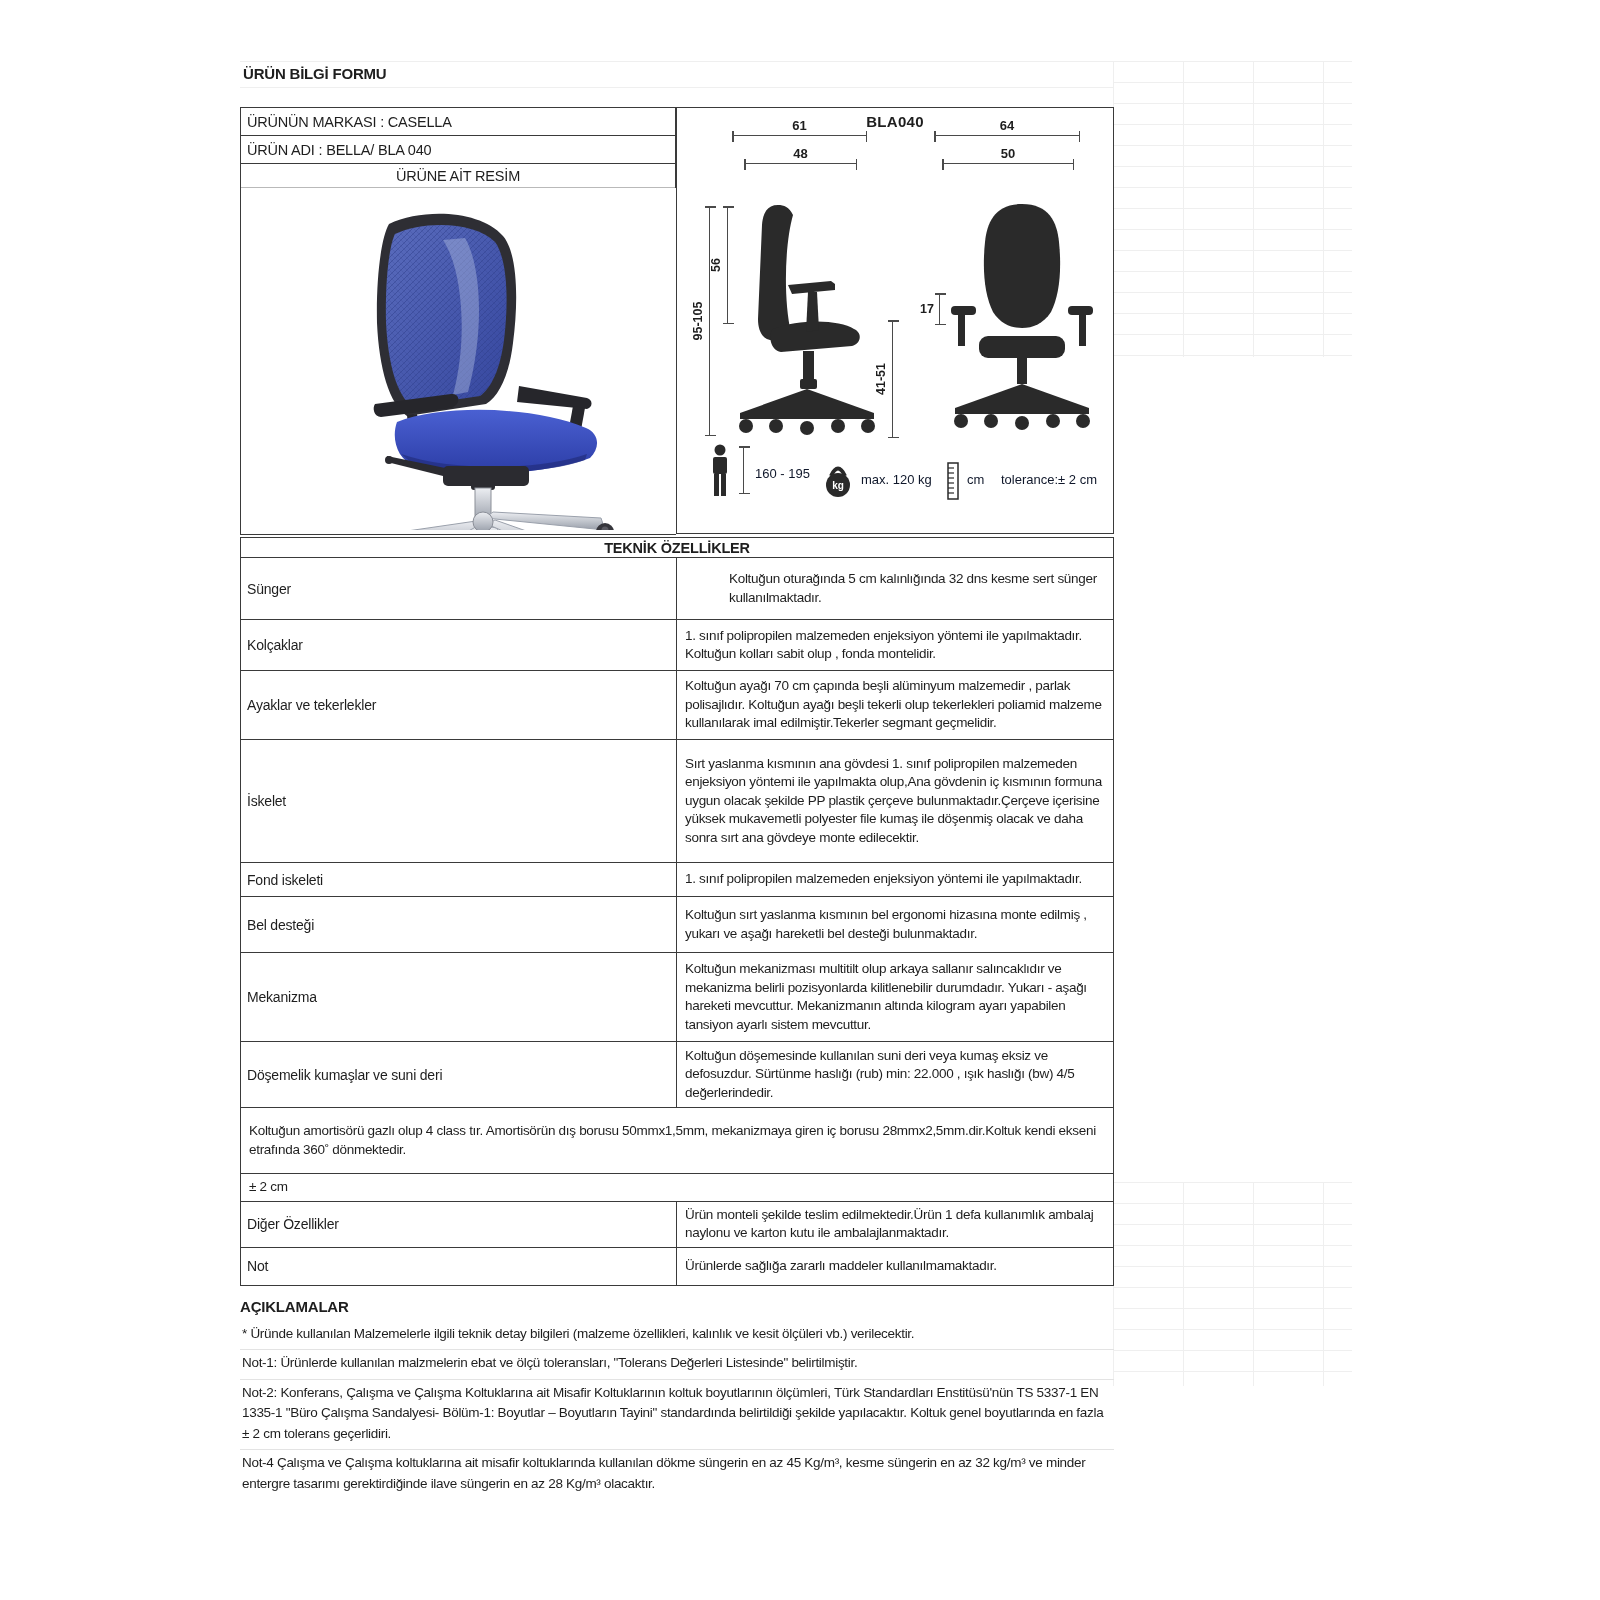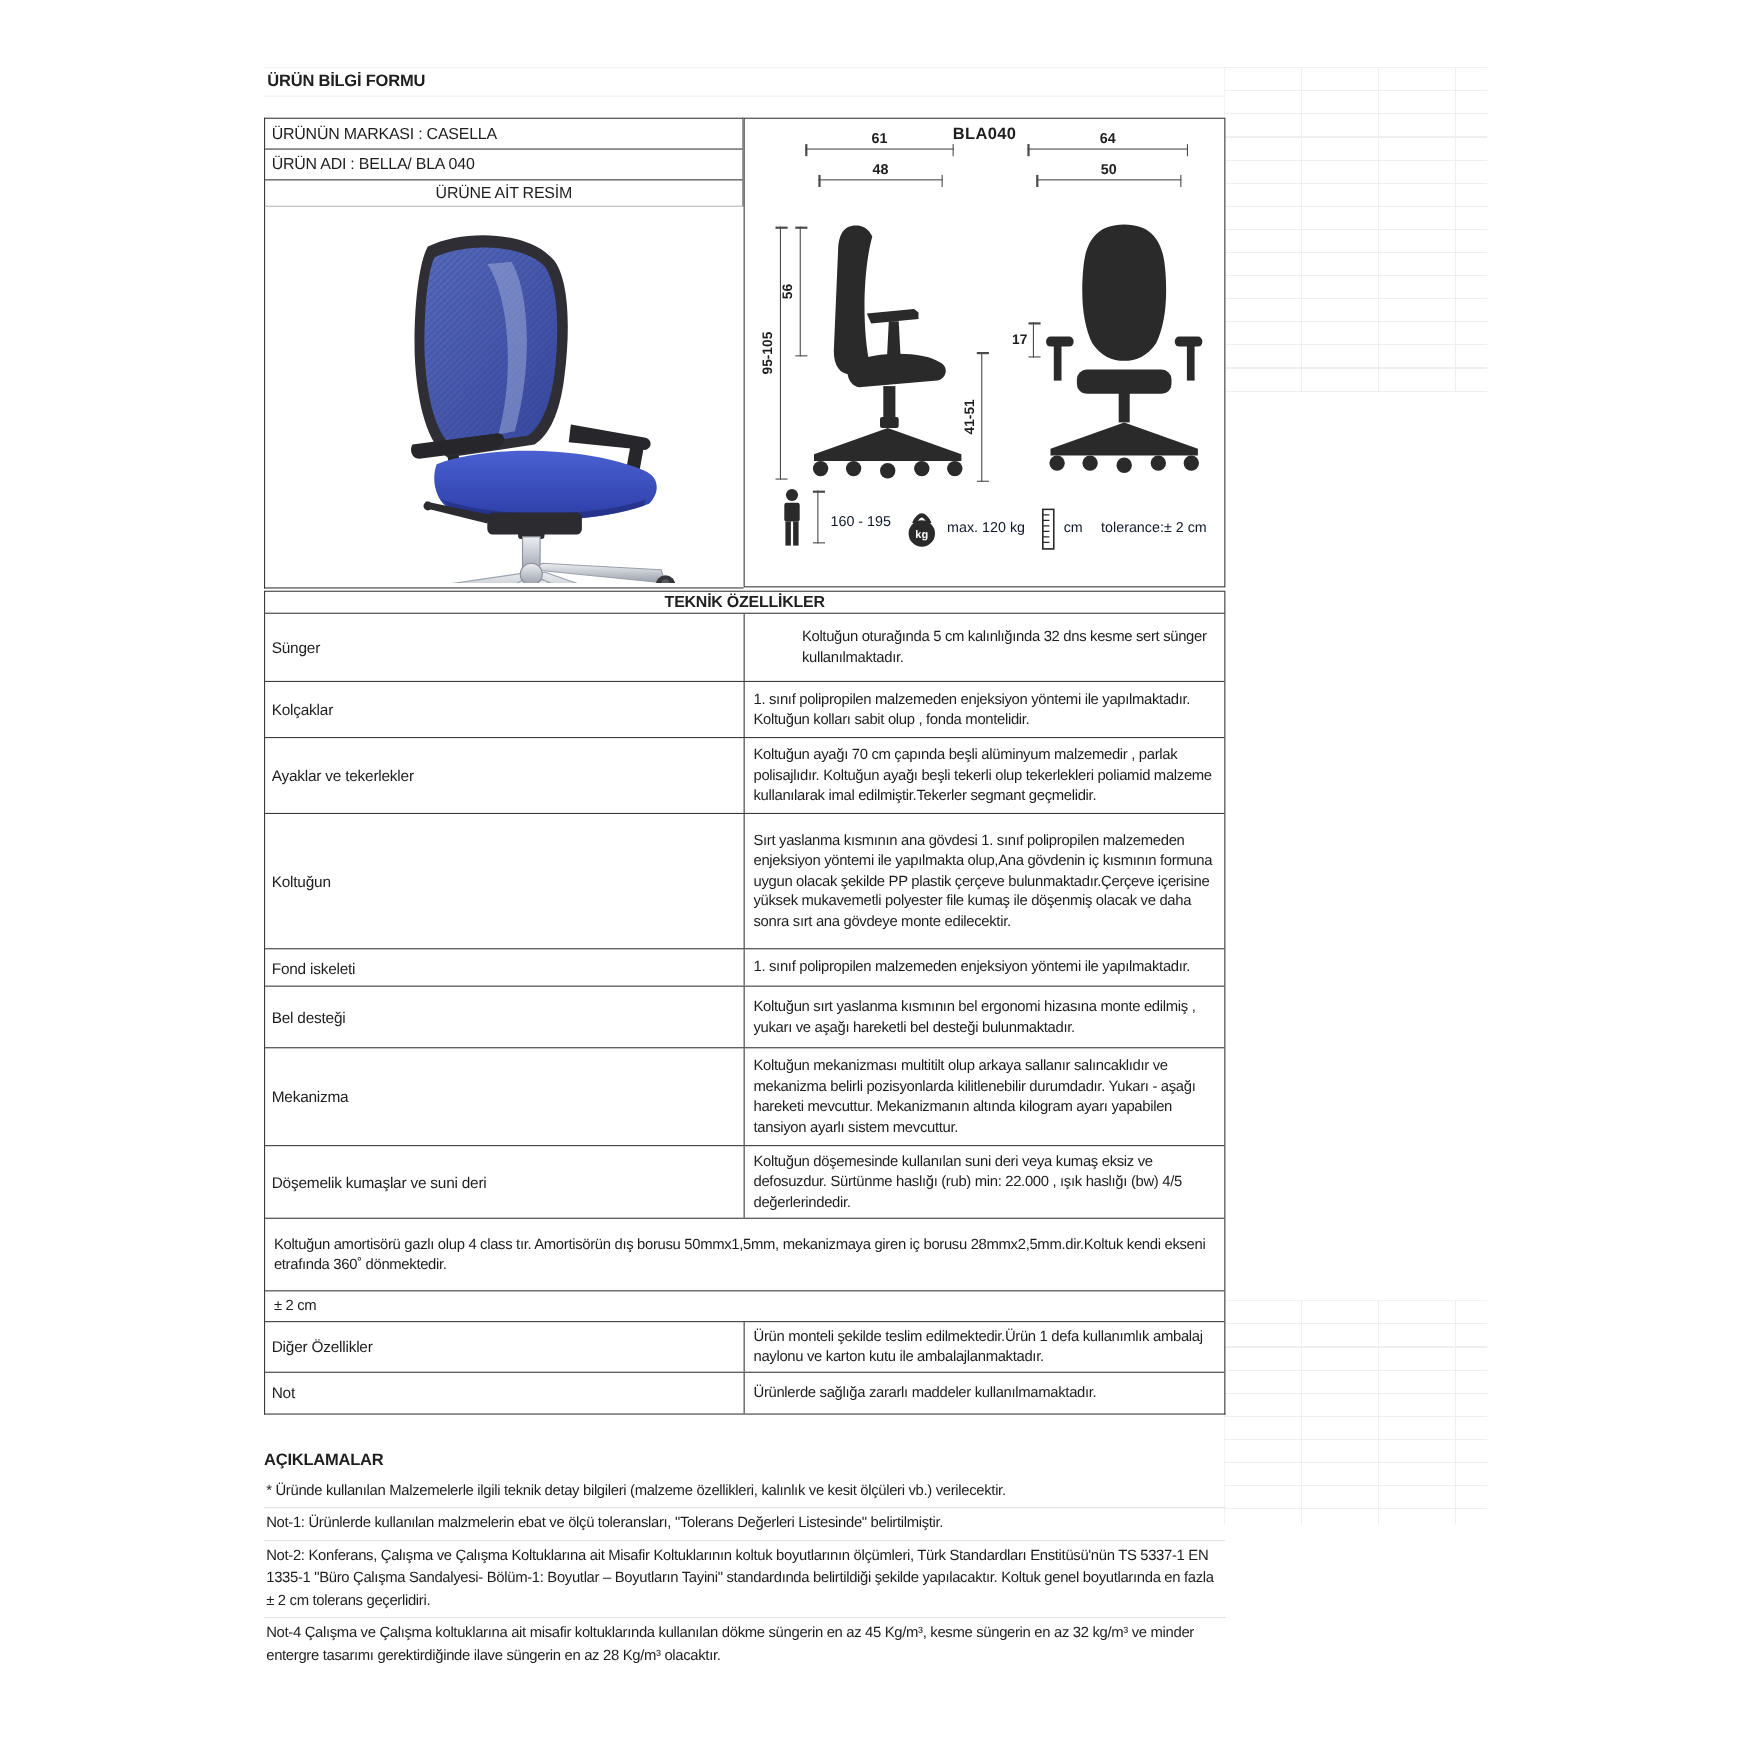--- a/index.html
+++ b/index.html
@@ -45,21 +45,21 @@
   .spec-header{margin-top:2px;height:19px;border:1.8px solid #3a3a3a;display:flex;align-items:center;justify-content:center;
                font-weight:bold;font-size:14.5px;letter-spacing:-0.2px;}
   .spec-table{border:1.8px solid #3a3a3a;border-top:none;}
   .spec-row{display:flex;border-top:1.4px solid #3a3a3a;}
   .spec-row:first-child{border-top:none;}
   .spec-label{width:436px;flex:0 0 436px;border-right:1.4px solid #3a3a3a;display:flex;align-items:center;
               padding:2px 6px;box-sizing:border-box;font-size:14px;letter-spacing:-0.2px;}
   .spec-value{flex:1;display:flex;flex-direction:column;justify-content:center;padding:4px 8px;box-sizing:border-box;
               font-size:13.5px;letter-spacing:-0.3px;line-height:18.5px;}
 
-  .notes{margin-top:29px;width:874px;}
+  .notes{margin-top:8px;width:874px;}
   .notes-header{font-weight:bold;font-size:15px;letter-spacing:-0.2px;padding:4px 0 6px;}
   .note-item{font-size:13.5px;letter-spacing:-0.3px;line-height:20.5px;padding:3px 2px 5px;border-bottom:1px solid #e3e3e3;}
   .note-item:last-child{border-bottom:none;}
 </style>
 </head>
 <body>
 
 <div id="page">
 
   <div class="grid-panel" style="left:1113px;top:61px;width:239px;height:296px;"></div>
@@ -256,21 +256,21 @@
       </div>
       <div class="spec-row" style="min-height:50px;">
         <div class="spec-label">Kolçaklar</div>
         <div class="spec-value">1. sınıf polipropilen malzemeden enjeksiyon yöntemi ile yapılmaktadır. Koltuğun kolları sabit olup , fonda montelidir.</div>
       </div>
       <div class="spec-row" style="min-height:68px;">
         <div class="spec-label">Ayaklar ve tekerlekler</div>
         <div class="spec-value">Koltuğun ayağı  70 cm çapında beşli alüminyum malzemedir , parlak polisajlıdır. Koltuğun ayağı beşli tekerli olup tekerlekleri poliamid malzeme kullanılarak imal edilmiştir.Tekerler  segmant geçmelidir.</div>
       </div>
       <div class="spec-row" style="min-height:122px;">
-        <div class="spec-label">Koltuğun</div>
+        <div class="spec-label">İskelet</div>
         <div class="spec-value">Sırt yaslanma kısmının ana gövdesi  1. sınıf polipropilen malzemeden enjeksiyon yöntemi ile yapılmakta olup,Ana gövdenin iç kısmının formuna uygun olacak şekilde PP plastik çerçeve bulunmaktadır.Çerçeve içerisine yüksek mukavemetli polyester file kumaş ile döşenmiş olacak ve daha sonra sırt ana gövdeye monte edilecektir.</div>
       </div>
       <div class="spec-row" style="min-height:33px;">
         <div class="spec-label">Fond iskeleti</div>
         <div class="spec-value">1. sınıf polipropilen malzemeden enjeksiyon yöntemi ile yapılmaktadır.</div>
       </div>
       <div class="spec-row" style="min-height:55px;">
         <div class="spec-label">Bel desteği</div>
         <div class="spec-value">Koltuğun sırt yaslanma kısmının bel ergonomi hizasına monte edilmiş , yukarı ve aşağı hareketli bel desteği bulunmaktadır.</div>
       </div>

